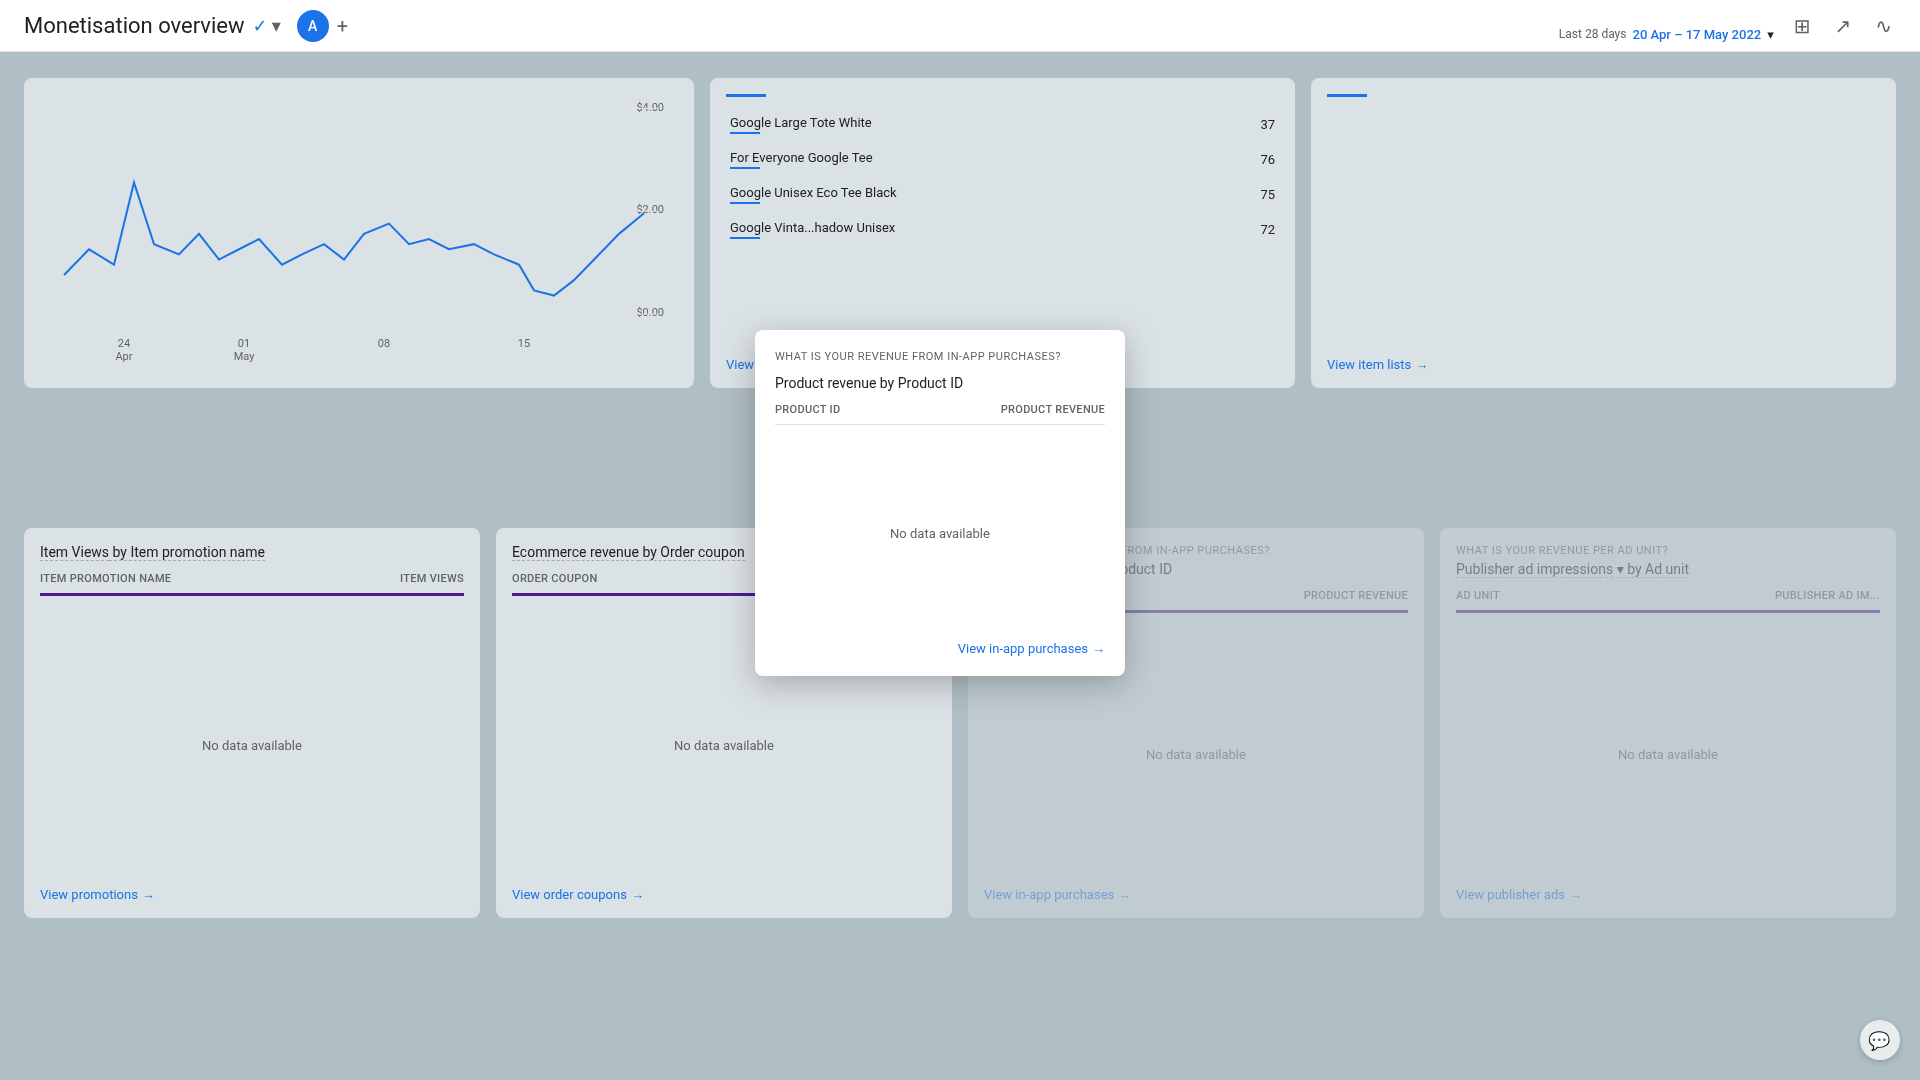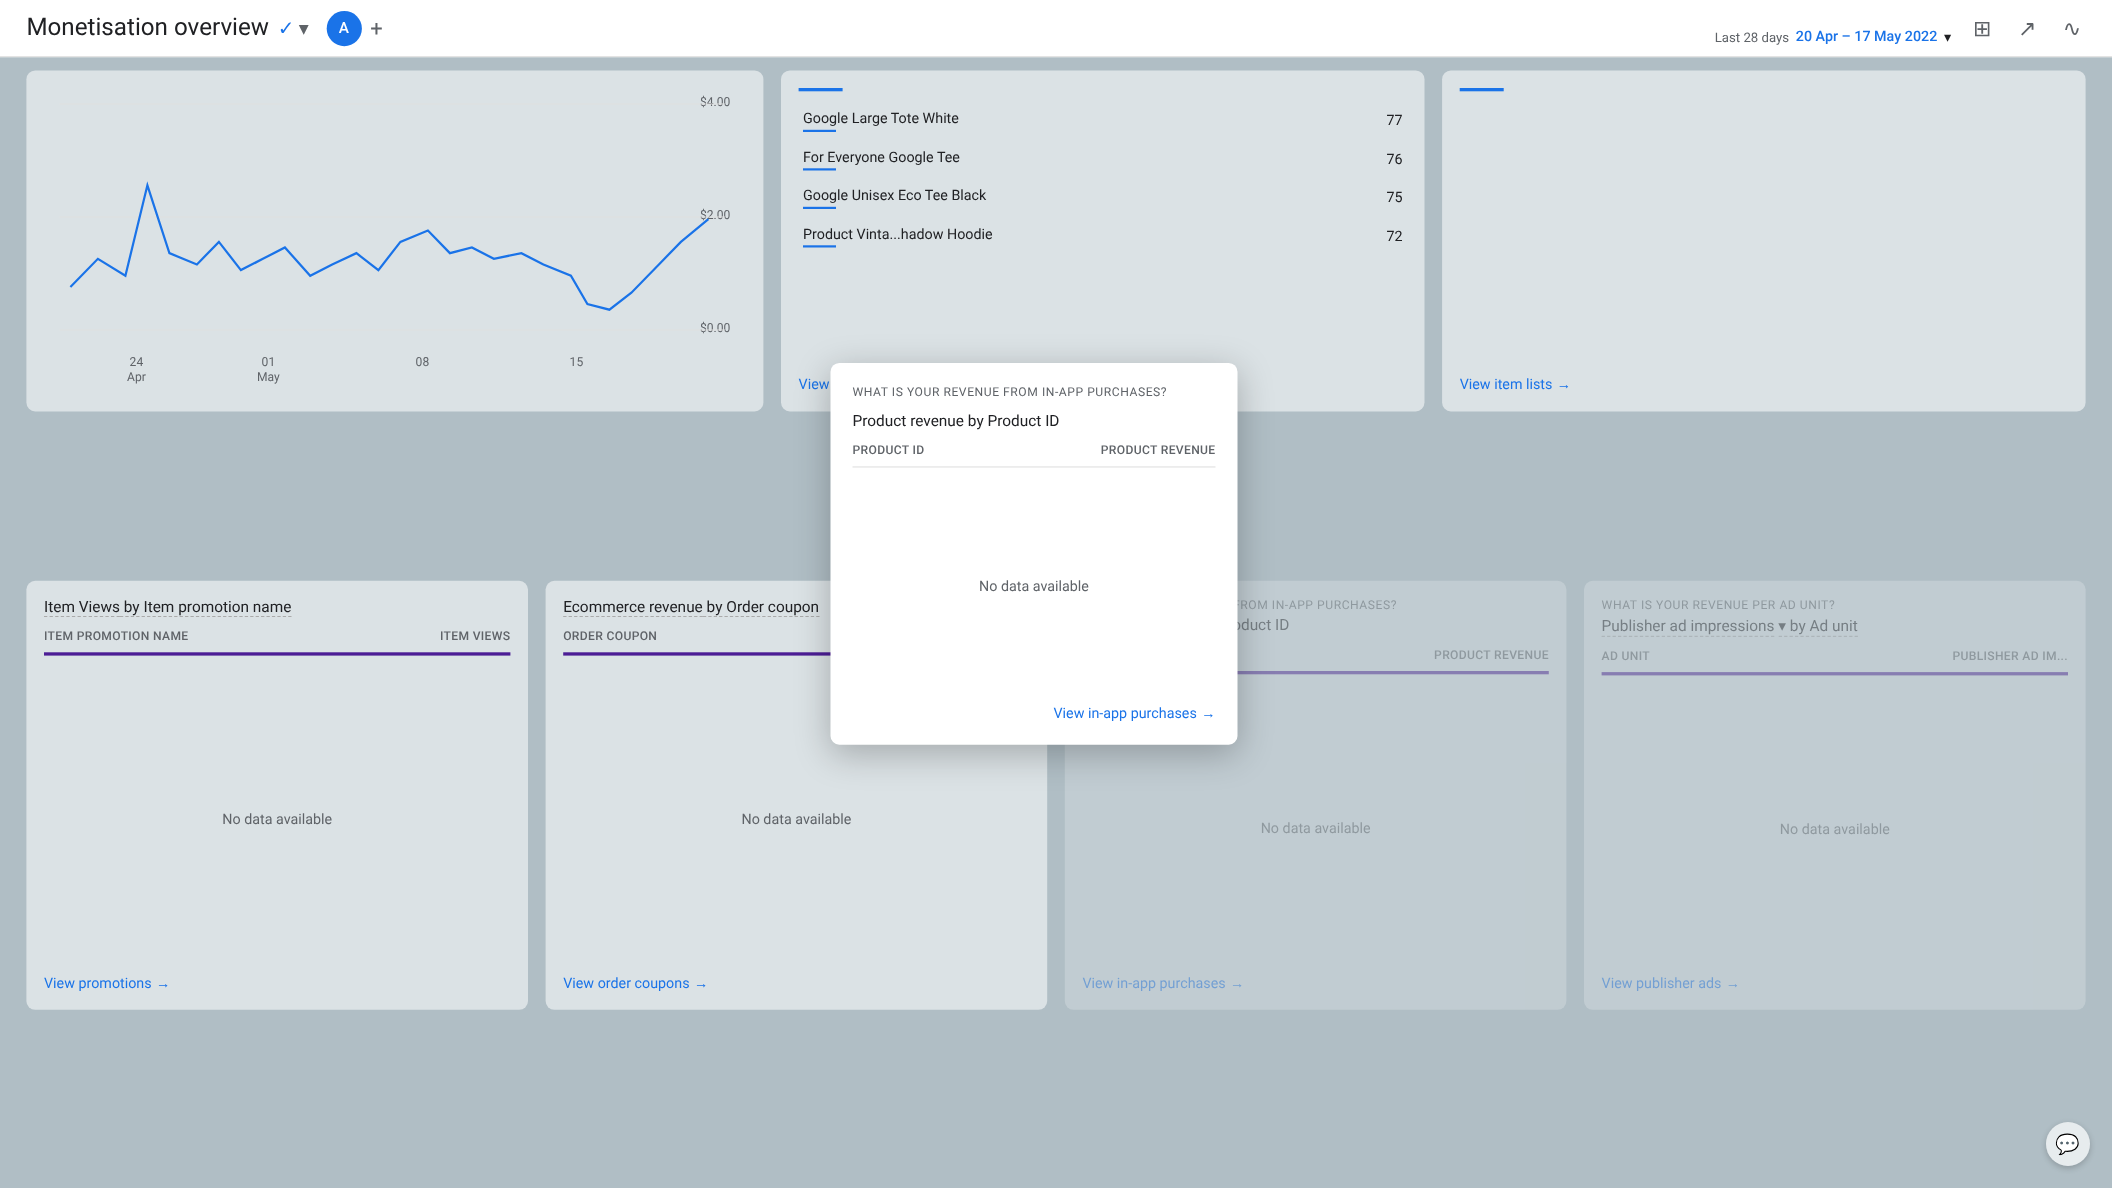--- a/index.html
+++ b/index.html
@@ -82,21 +82,21 @@
     }
     .header-icon-btn {
       color: #5f6368;
       font-size: 20px;
       cursor: pointer;
       padding: 4px;
     }
 
     
     .main {
-      padding: 12px 24px;
+      padding: 26px 24px;
       display: grid;
       gap: 16px;
     }
 
     
     .top-row {
       display: grid;
       grid-template-columns: 670px 1fr 1fr;
       gap: 16px;
       height: 310px;
@@ -346,21 +346,21 @@
       <div class="items-table">
         <table>
           <tbody id="items-tbody">
           <tr>
         <td>
           <div class="item-name-cell">
             <span>Google Large Tote White</span>
             <div class="item-underline"></div>
           </div>
         </td>
-        <td>77</td>
+        <td>37</td>
       </tr>
               <tr>
         <td>
           <div class="item-name-cell">
             <span>For Everyone Google Tee</span>
             <div class="item-underline"></div>
           </div>
         </td>
         <td>76</td>
       </tr>
@@ -369,21 +369,21 @@
           <div class="item-name-cell">
             <span>Google Unisex Eco Tee Black</span>
             <div class="item-underline"></div>
           </div>
         </td>
         <td>75</td>
       </tr>
               <tr>
         <td>
           <div class="item-name-cell">
-            <span>Product Vinta...hadow Hoodie</span>
+            <span>Google Vinta...hadow Unisex</span>
             <div class="item-underline"></div>
           </div>
         </td>
         <td>72</td>
       </tr>
             </tbody>
         </table>
       </div>
       <a class="view-link">
         <span>View items</span>

